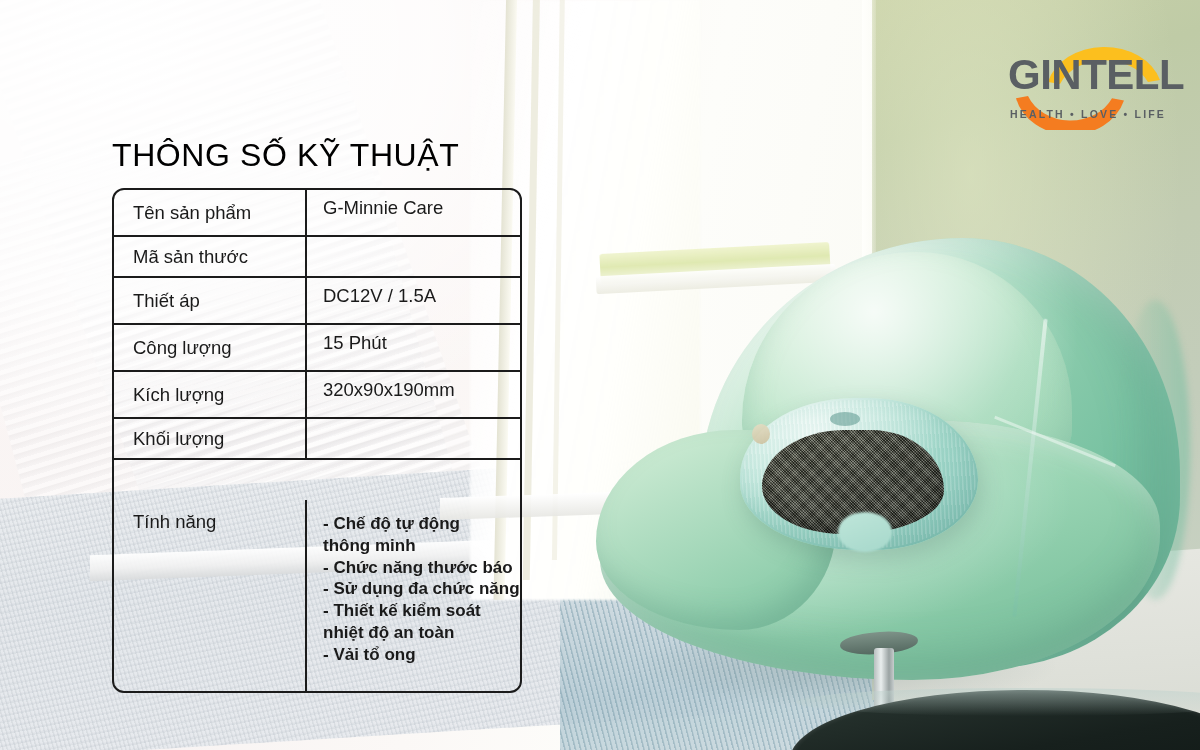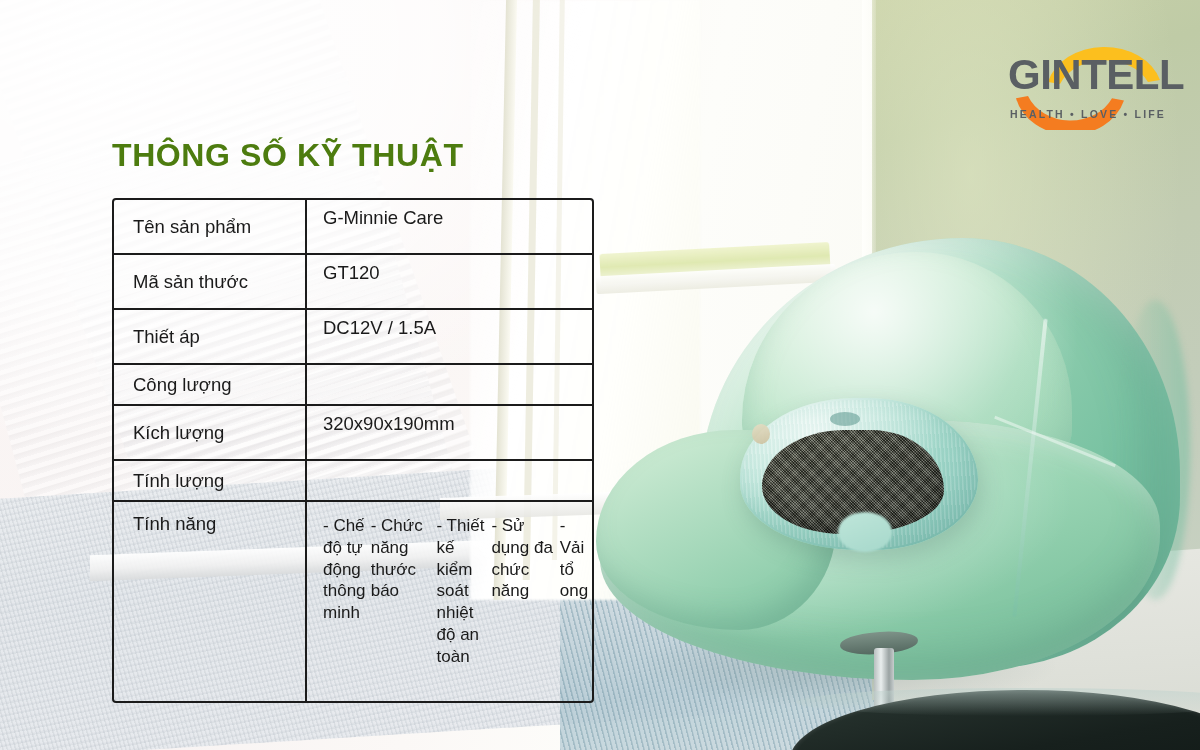--- a/index.html
+++ b/index.html
@@ -389,31 +389,31 @@
     font-weight: bold;
     letter-spacing: 2.2px;
     color: #5a5f63;
   }
 
   
   .spec-title {
     position: absolute;
     left: 112px; top: 137px;
     font-size: 32px;
-    font-weight: bold;
+    font-weight: normal;
     letter-spacing: .6px;
-    color: #4d7c0f;
+    color: #000000;
     white-space: nowrap;
   }
   .spec-table {
     position: absolute;
-    left: 112px; top: 198px;
-    width: 482px;
+    left: 112px; top: 188px;
+    width: 410px;
     border: 2.4px solid #1b1b1b;
-    border-radius: 4px;
+    border-radius: 12px;
     box-sizing: border-box;
     overflow: hidden;
   }
   .srow {
     display: flex;
     border-bottom: 2.2px solid #1b1b1b;
     min-height: 39px;
   }
   .srow:last-child { border-bottom: none; }
   .scell-label {
@@ -422,38 +422,40 @@
     border-right: 2.2px solid #1b1b1b;
     padding: 7px 0 7px 19px;
     font-size: 18.5px;
     color: #1a1a1a;
     display: flex;
     align-items: center;
   }
   .scell-value {
     flex: 1;
     box-sizing: border-box;
-    padding: 7px 0 24px 16px;
+    padding: 7px 0 16px 16px;
     font-size: 18.5px;
     color: #1a1a1a;
     display: flex;
     align-items: center;
   }
   .row-features .scell-label { align-items: flex-start; padding-top: 11px; }
   .features-list {
     display: flex;
+    flex-direction: column;
     padding: 6px 0 10px 0;
+    font-weight: bold;
   }
   .features-list .feat {
     font-size: 17px;
     line-height: 1.28;
     color: #1a1a1a;
     white-space: pre-line;
   }
-  .row-features { min-height: 184px; }
+  .row-features { min-height: 184px; margin-top: 40px; }
 </style>
 </head>
 <body>
 
 <div class="canvas">
 
   <div class="bg-base"></div>
   <div class="pink-wash"></div>
   <div class="blinds"></div>
   <div class="blinds2"></div>
@@ -516,52 +518,52 @@
 
   <div class="spec-table">
 
     <div class="srow">
       <div class="scell-label">Tên sản phẩm</div>
       <div class="scell-value">G-Minnie Care</div>
     </div>
 
     <div class="srow">
       <div class="scell-label">Mã sản thước</div>
-      <div class="scell-value">GT120</div>
     </div>
 
     <div class="srow">
       <div class="scell-label">Thiết áp</div>
       <div class="scell-value">DC12V / 1.5A</div>
     </div>
 
 
     <div class="srow">
       <div class="scell-label">Công lượng</div>
+      <div class="scell-value">15 Phút</div>
     </div>
 
     <div class="srow">
       <div class="scell-label">Kích lượng</div>
       <div class="scell-value">320x90x190mm</div>
     </div>
 
     <div class="srow">
-      <div class="scell-label">Tính lượng</div>
+      <div class="scell-label">Khối lượng</div>
     </div>
 
     <div class="srow row-features">
       <div class="scell-label">Tính năng</div>
       <div class="scell-value">
         <div class="features-list">
           <div class="feat">- Chế độ tự động
 thông minh</div>
           <div class="feat">- Chức năng thước báo</div>
+          <div class="feat">- Sử dụng đa chức năng</div>
           <div class="feat">- Thiết kế  kiểm soát
 nhiệt độ an toàn</div>
-          <div class="feat">- Sử dụng đa chức năng</div>
           <div class="feat">- Vải tổ ong</div>
         </div>
       </div>
     </div>
 
   </div>
 
 </div>
 
 </body></html>

